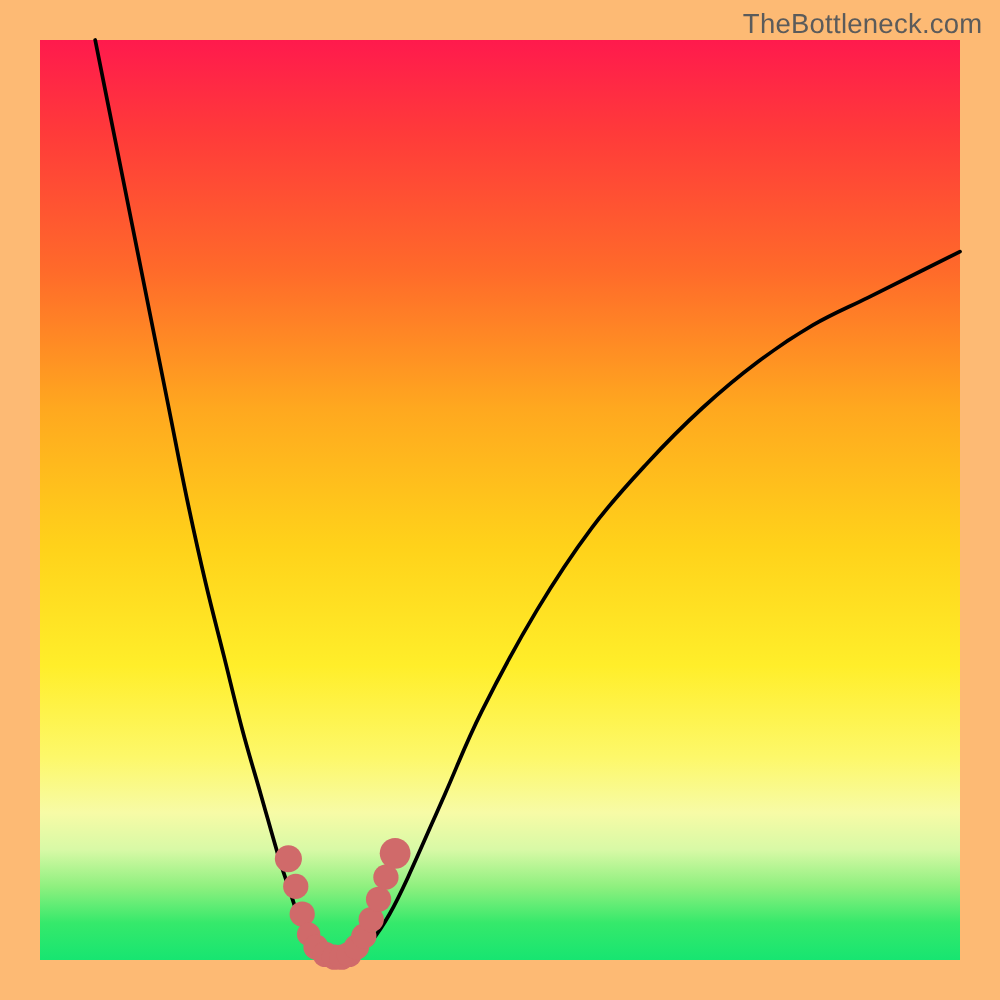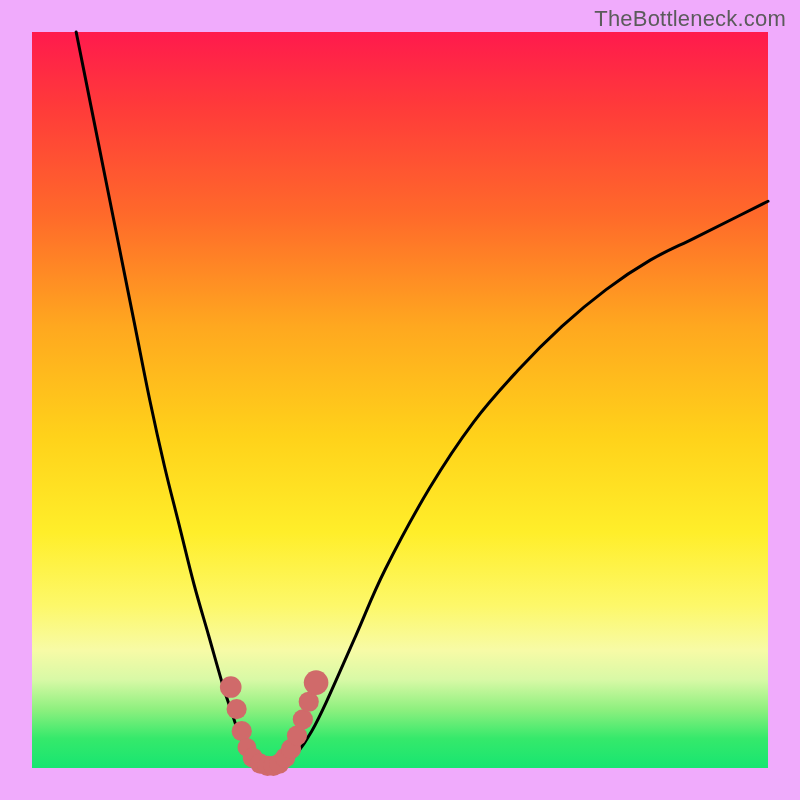--- a/index.html
+++ b/index.html
@@ -10,21 +10,21 @@
     overflow: hidden;
     background: #000;
     font-family: Arial, Helvetica, sans-serif;
   }
   .frame {
     position: absolute;
     left: 0;
     top: 0;
     width: 800px;
     height: 800px;
-    background: #f0abfc;
+    background: #fdba74;
   }
   .plot {
     position: absolute;
     left: 32px;
     top: 32px;
     width: 736px;
     height: 736px;
     background: linear-gradient(to bottom,
       #ff1a4d 0%,
       #ff3a3a 10%,

